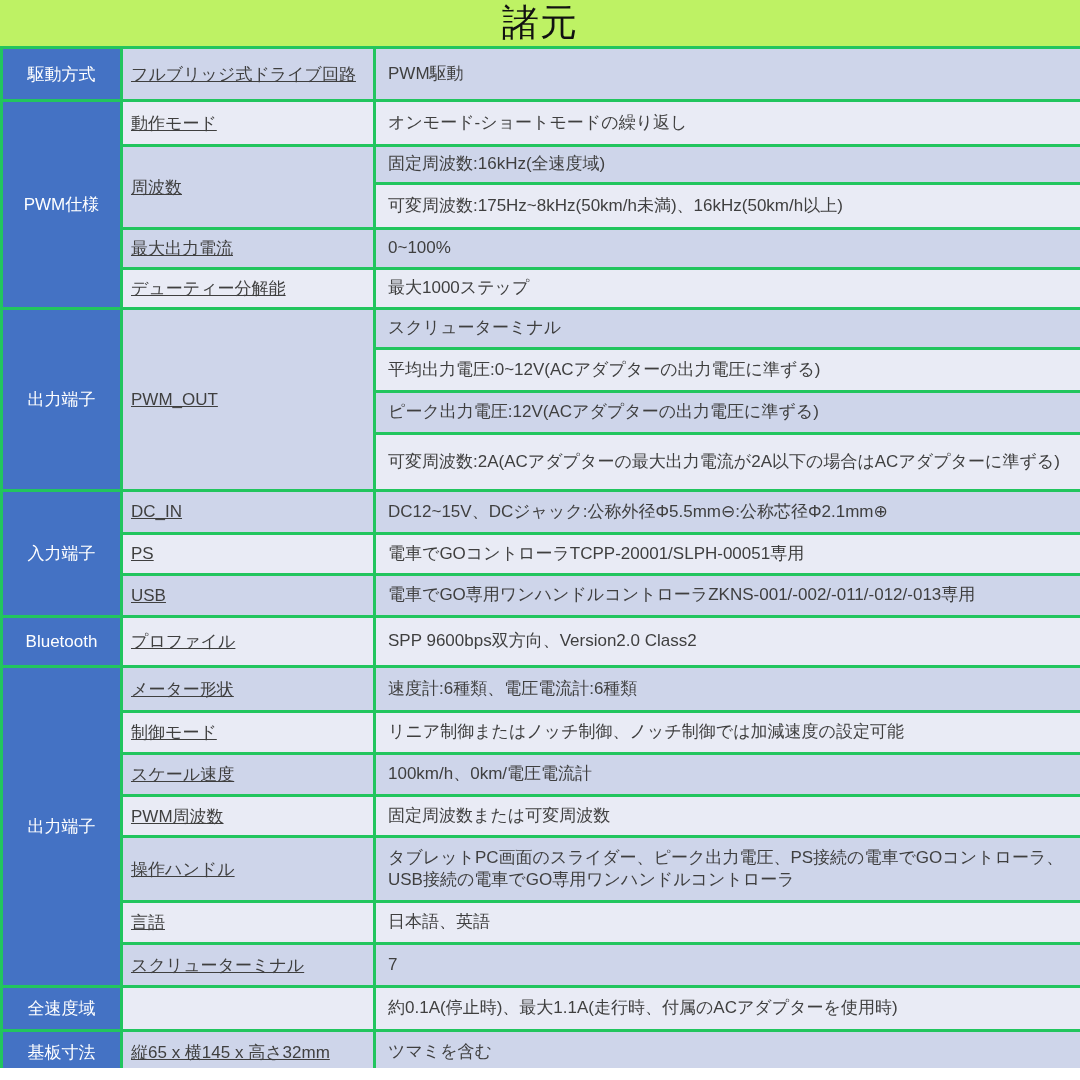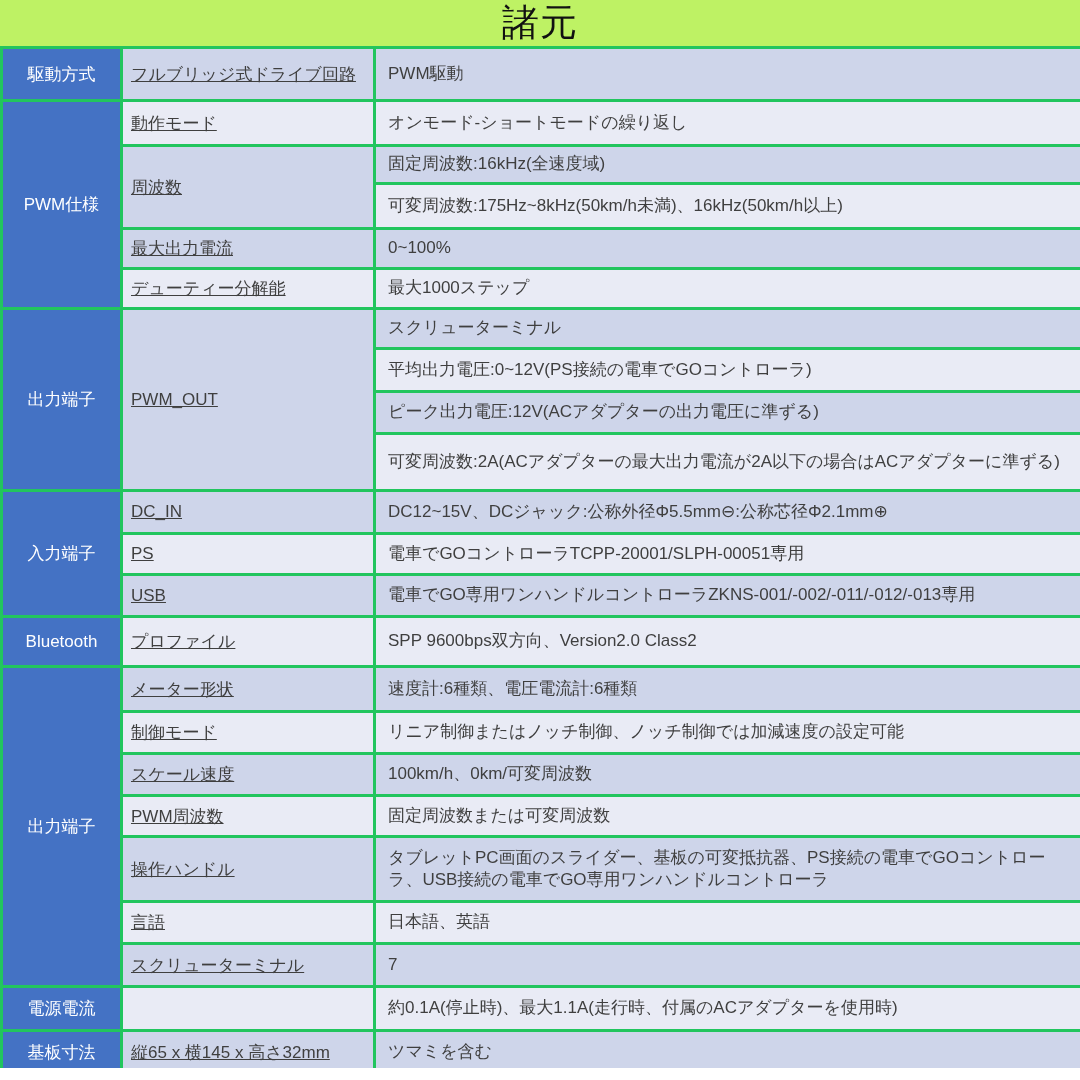--- a/index.html
+++ b/index.html
@@ -72,21 +72,21 @@
         <td class="lab light">デューティー分解能</td>
         <td class="val light">最大1000ステップ</td>
       </tr>
 
       <tr style="height:40px">
         <th class="sec" rowspan="4">出力端子</th>
         <td class="lab dark" rowspan="4">PWM_OUT</td>
         <td class="val dark">スクリューターミナル</td>
       </tr>
       <tr style="height:43px">
-        <td class="val light">平均出力電圧:0~12V(PS接続の電車でGOコントローラ)</td>
+        <td class="val light">平均出力電圧:0~12V(ACアダプターの出力電圧に準ずる)</td>
       </tr>
       <tr style="height:42px">
         <td class="val dark">ピーク出力電圧:12V(ACアダプターの出力電圧に準ずる)</td>
       </tr>
       <tr style="height:57px">
         <td class="val light">可変周波数:2A(ACアダプターの最大出力電流が2A以下の場合はACアダプターに準ずる)</td>
       </tr>
 
       <tr style="height:43px">
         <th class="sec" rowspan="3">入力端子</th>
@@ -112,41 +112,41 @@
         <th class="sec" rowspan="7">出力端子</th>
         <td class="lab dark">メーター形状</td>
         <td class="val dark">速度計:6種類、電圧電流計:6種類</td>
       </tr>
       <tr style="height:42px">
         <td class="lab light">制御モード</td>
         <td class="val light">リニア制御またはノッチ制御、ノッチ制御では加減速度の設定可能</td>
       </tr>
       <tr style="height:42px">
         <td class="lab dark">スケール速度</td>
-        <td class="val dark">100km/h、0km/可変周波数</td>
+        <td class="val dark">100km/h、0km/電圧電流計</td>
       </tr>
       <tr style="height:41px">
         <td class="lab light">PWM周波数</td>
         <td class="val light">固定周波数または可変周波数</td>
       </tr>
       <tr style="height:65px">
         <td class="lab dark">操作ハンドル</td>
-        <td class="val dark">タブレットPC画面のスライダー、基板の可変抵抗器、PS接続の電車でGOコントローラ、USB接続の電車でGO専用ワンハンドルコントローラ</td>
+        <td class="val dark">タブレットPC画面のスライダー、ピーク出力電圧、PS接続の電車でGOコントローラ、USB接続の電車でGO専用ワンハンドルコントローラ</td>
       </tr>
       <tr style="height:42px">
         <td class="lab light">言語</td>
         <td class="val light">日本語、英語</td>
       </tr>
       <tr style="height:43px">
         <td class="lab dark">スクリューターミナル</td>
         <td class="val dark">7</td>
       </tr>
 
       <tr style="height:44px">
-        <th class="sec">電源電流</th>
+        <th class="sec">全速度域</th>
         <td class="lab light"></td>
         <td class="val light">約0.1A(停止時)、最大1.1A(走行時、付属のACアダプターを使用時)</td>
       </tr>
 
       <tr style="height:44px">
         <th class="sec">基板寸法</th>
         <td class="lab dark">縦65 x 横145 x 高さ32mm</td>
         <td class="val dark">ツマミを含む</td>
       </tr>
     </tbody>

